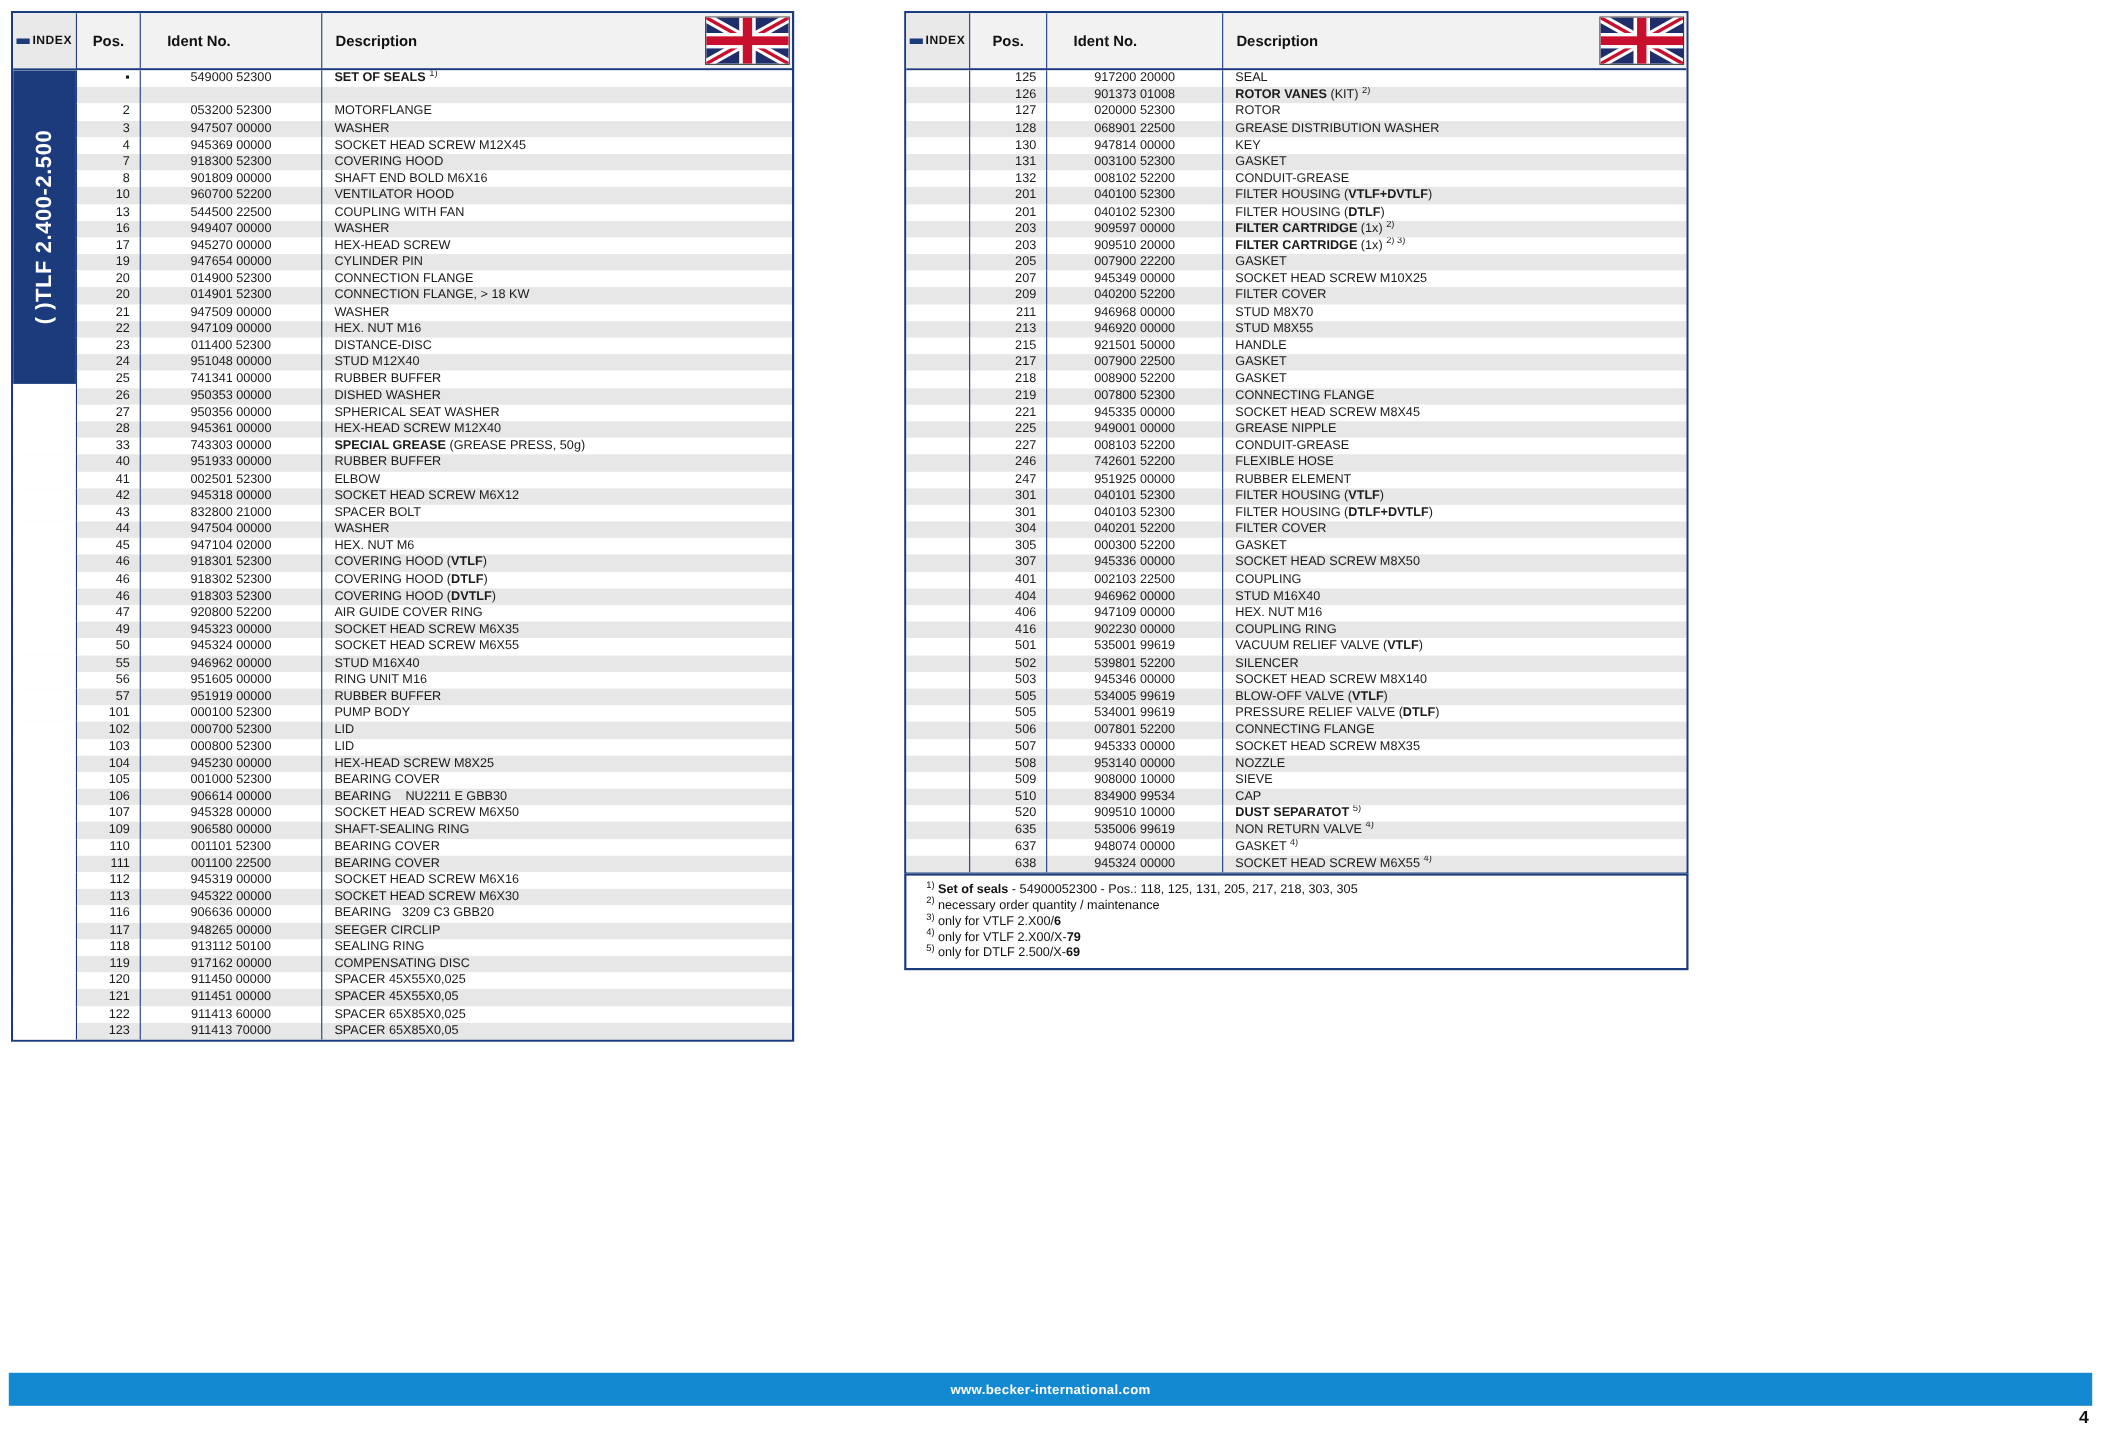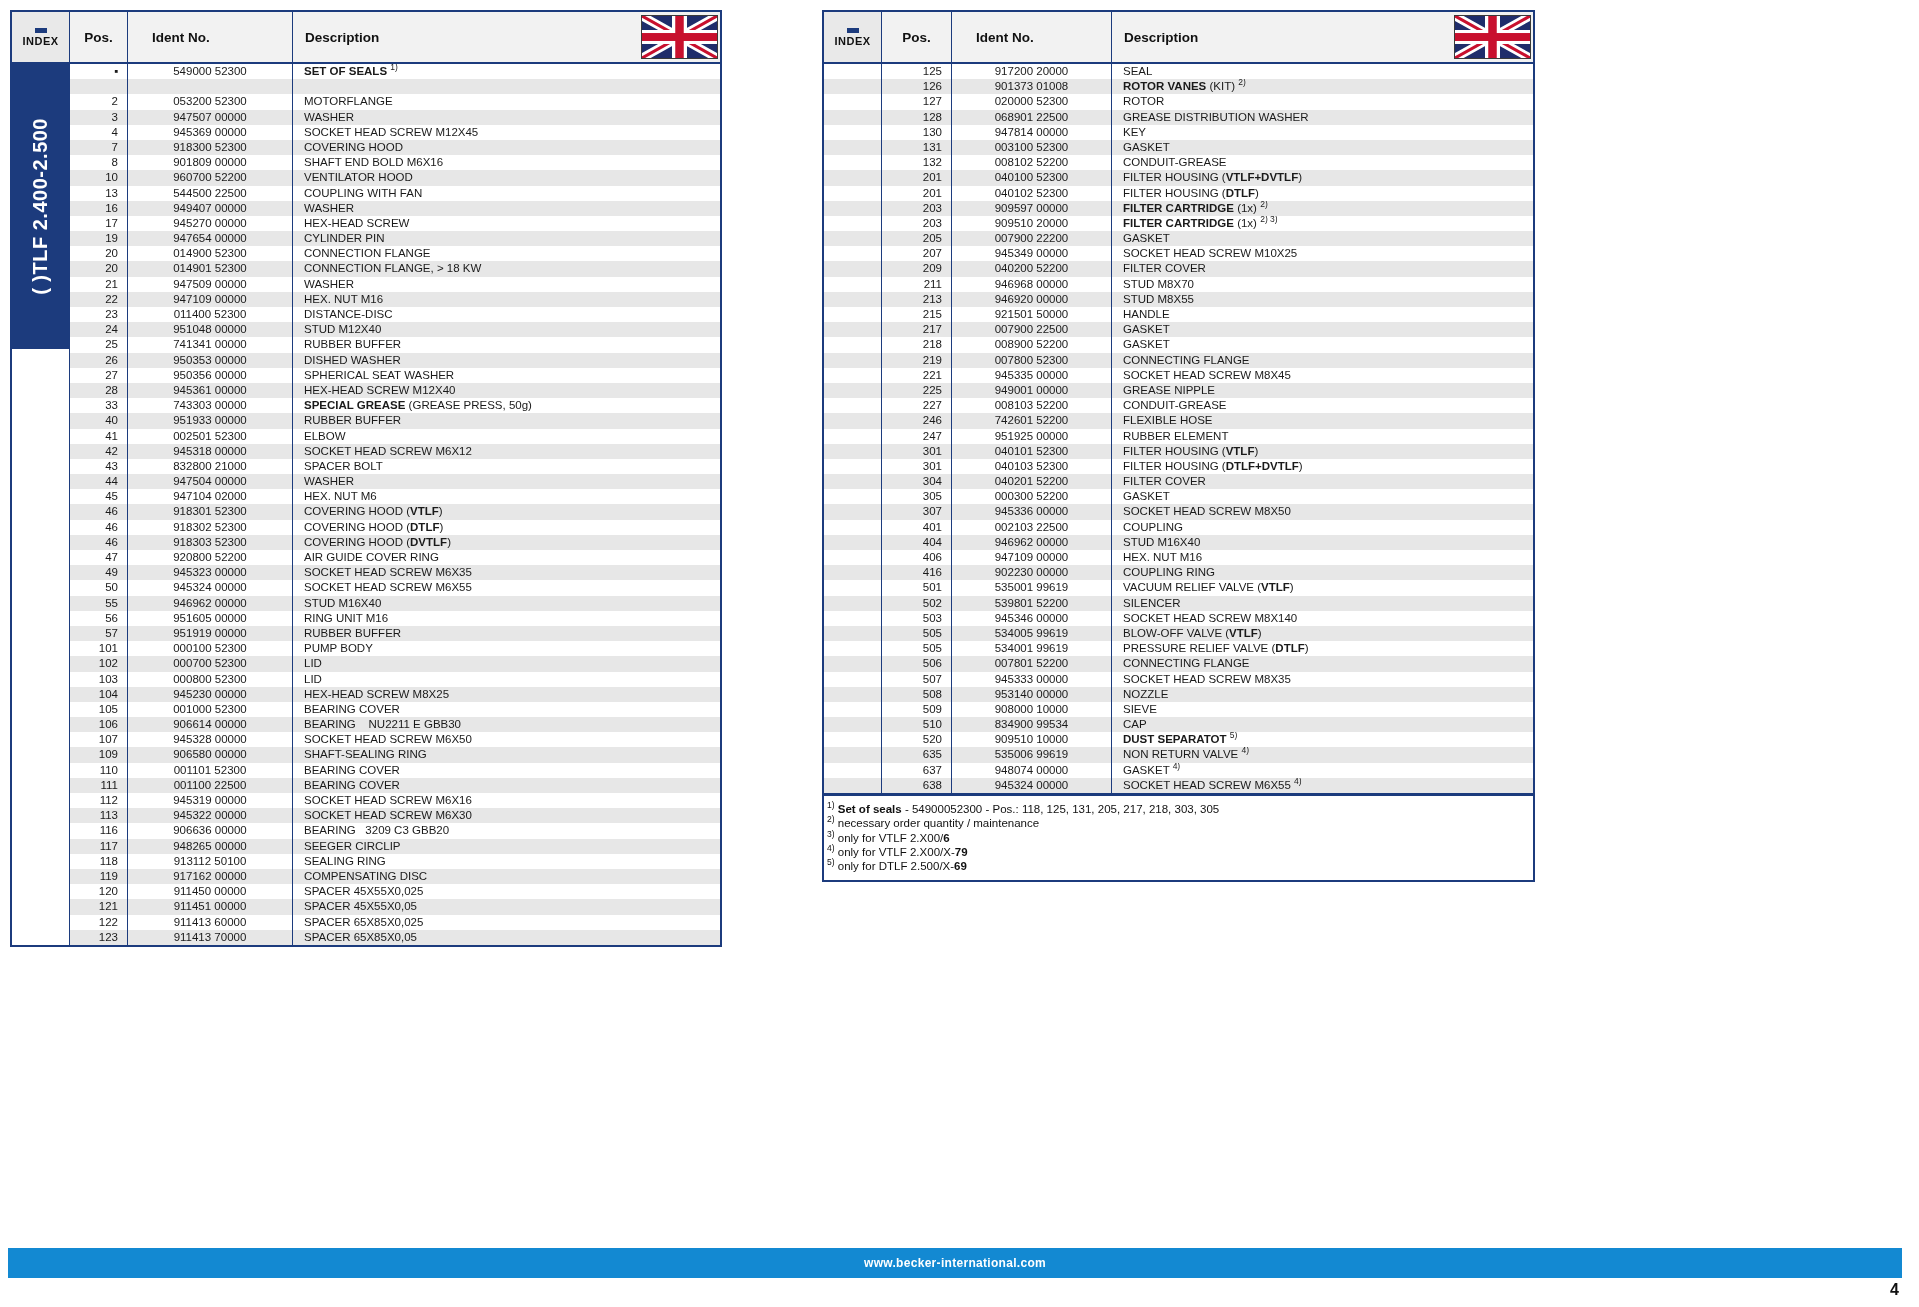--- a/index.html
+++ b/index.html
@@ -9,21 +9,21 @@
   .ptable{position:absolute;top:10px;border:2px solid var(--navy);background:#fff;box-sizing:border-box;}
   .ptable.left{left:10px;width:712px;}
   .ptable.right{left:822px;width:713px;}
 
   .thead{position:relative;display:grid;height:50px;background:var(--header-bg);
          border-bottom:2px solid var(--navy);}
   .ptable.left .thead,.ptable.left .trow{grid-template-columns:57px 58px 165px 1fr;}
   .ptable.right .thead,.ptable.right .trow{grid-template-columns:57px 70px 160px 1fr;}
 
   .th{display:flex;align-items:center;font-weight:bold;font-size:13.5px;color:#111;box-sizing:border-box;}
-  .th.index{flex-direction:column;justify-content:center;gap:2px;background:var(--index-bg);}
+  .th.index{flex-direction:row;justify-content:center;gap:2px;background:var(--index-bg);}
   .th.pos{justify-content:center;border-left:1px solid var(--navy);text-align:center;}
   .th.ident{padding-left:24px;border-left:1px solid var(--navy);}
   .th.desc{padding-left:12px;border-left:1px solid var(--navy);}
   .index-dash{width:12px;height:5px;background:var(--navy);}
   .index-label{font-size:11px;font-weight:bold;letter-spacing:0.5px;}
 
   .flag{position:absolute;right:2px;top:3px;width:77px;height:44px;border:1px solid #3a3a3a;
         box-sizing:border-box;background:#fff;}
   .flag svg{display:block;width:100%;height:100%;}
 
@@ -38,21 +38,21 @@
   .ptable.left .cell.index{background:#fff;}
   .cell sup,.fn-line sup{font-size:8.5px;vertical-align:super;line-height:0;}
   .cell b,.fn-line b{font-weight:bold;}
 
   .band{position:absolute;left:0;top:0;width:57px;height:285px;background:var(--navy);
         display:flex;align-items:center;justify-content:center;z-index:2;}
   .band-label{writing-mode:vertical-rl;transform:rotate(180deg);color:#fff;font-weight:bold;
         font-size:20px;letter-spacing:0.5px;white-space:nowrap;}
 
   .fnbox{position:absolute;left:822px;top:794px;width:713px;box-sizing:border-box;
-         border:2px solid var(--navy);background:#fff;padding:6px 10px 7px 3px;}
+         border:2px solid var(--navy);background:#fff;padding:6px 10px 7px 18px;}
   .fn-line{font-size:11.5px;line-height:14.3px;color:#111;}
 
   .footer-bar{position:absolute;left:8px;top:1248px;width:1894px;height:30px;
               background:var(--footer-blue);display:flex;align-items:center;justify-content:center;}
   .footer-url{color:#fff;font-weight:bold;font-size:12px;letter-spacing:0.3px;}
   .page-num{position:absolute;right:20px;top:1281px;font-weight:bold;font-size:16px;color:#111;}
 </style>
 </head>
 <body>
 

